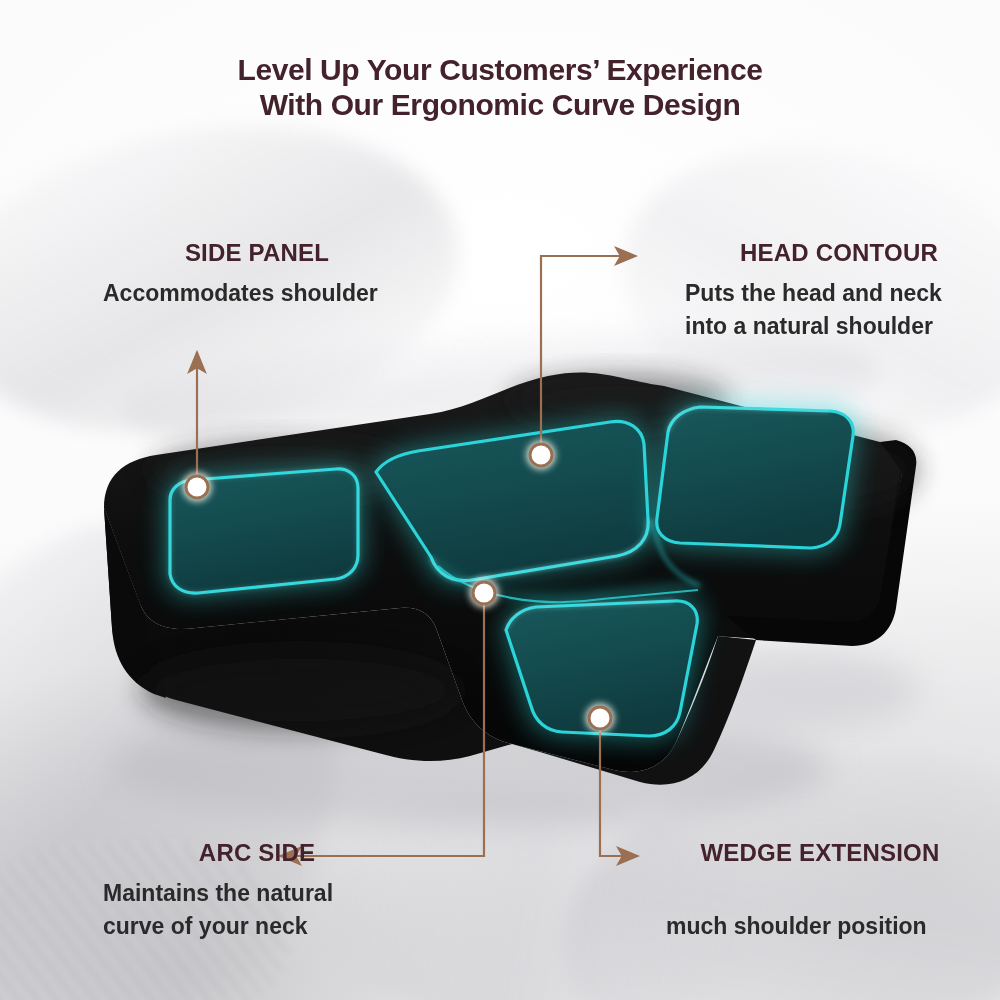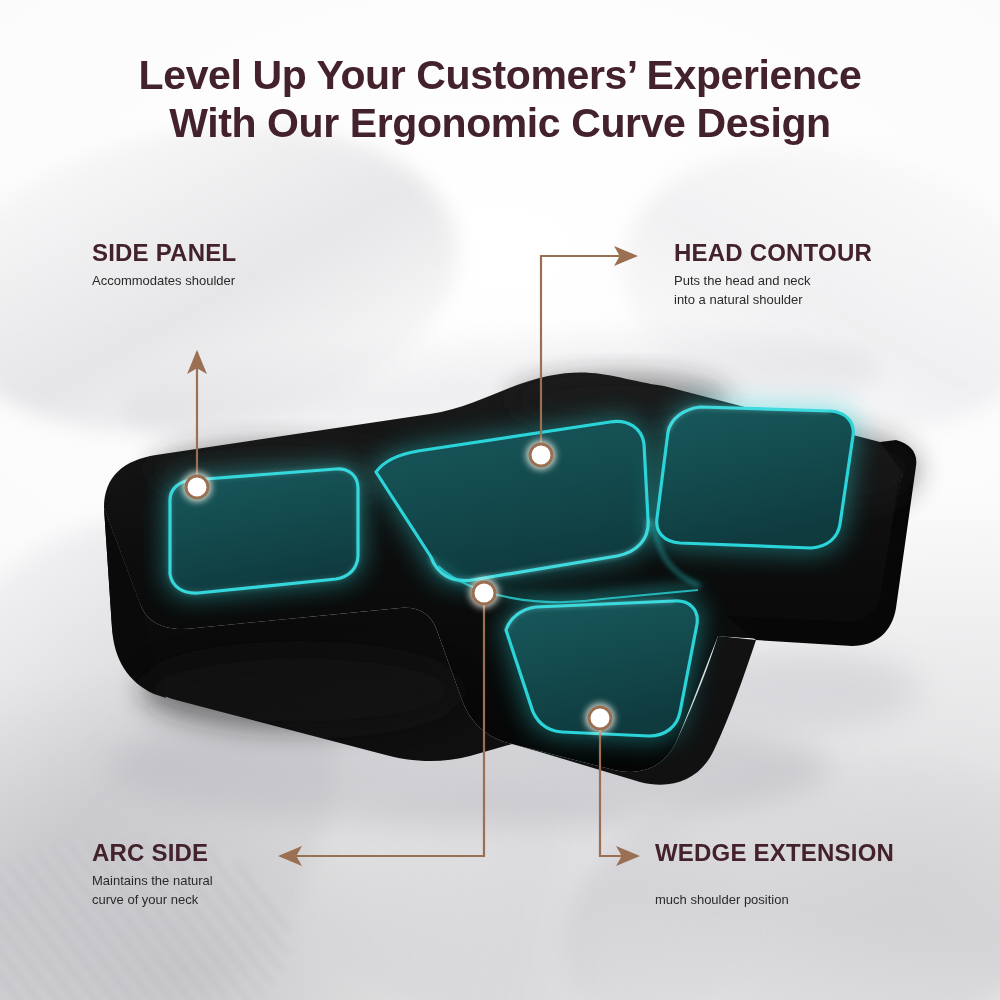--- a/index.html
+++ b/index.html
@@ -45,37 +45,37 @@
       background:linear-gradient(178deg,rgba(221,221,226,0) 0%,rgba(206,206,212,.6) 50%,rgba(221,221,226,0) 100%);
       transform:rotate(-3deg);border-radius:50%;}
 
   
   .headline{
     position:absolute;left:0;right:0;top:52px;text-align:center;
     z-index:30;
   }
   .headline .line{
     display:block;
-    font-size:41px;line-height:1.17;
+    font-size:30px;line-height:1.17;
     font-weight:700;letter-spacing:-.4px;
     color:#43222c;
     white-space:nowrap;
   }
 
   
   .pillow-wrap{position:absolute;left:0;top:0;width:1000px;height:1000px;z-index:10;}
 
   
   .callout{position:absolute;z-index:40;width:330px;}
   .callout .ttl{
     font-size:24px;font-weight:700;letter-spacing:.2px;
-    color:#43222c;margin:0 0 6px 0;line-height:1.1;white-space:nowrap;
+    color:#43222c;margin:0 0 6px 0;line-height:1.1;white-space:nowrap;text-align:center;
   }
   .callout .desc{
-    font-size:13px;line-height:1.42;color:#2a2a2a;margin:0;font-weight:400;
+    font-size:23px;line-height:1.42;color:#2a2a2a;margin:11px;font-weight:700;
   }
   .c-side{left:92px;top:240px;}
   .c-head{left:674px;top:240px;}
   .c-arc{left:92px;top:840px;}
   .c-wedge{left:655px;top:840px;}
 
   .leaders{position:absolute;inset:0;z-index:35;pointer-events:none;}
   .dot-layer{position:absolute;inset:0;z-index:38;}
   .dot{
     position:absolute;width:19px;height:19px;border-radius:50%;

